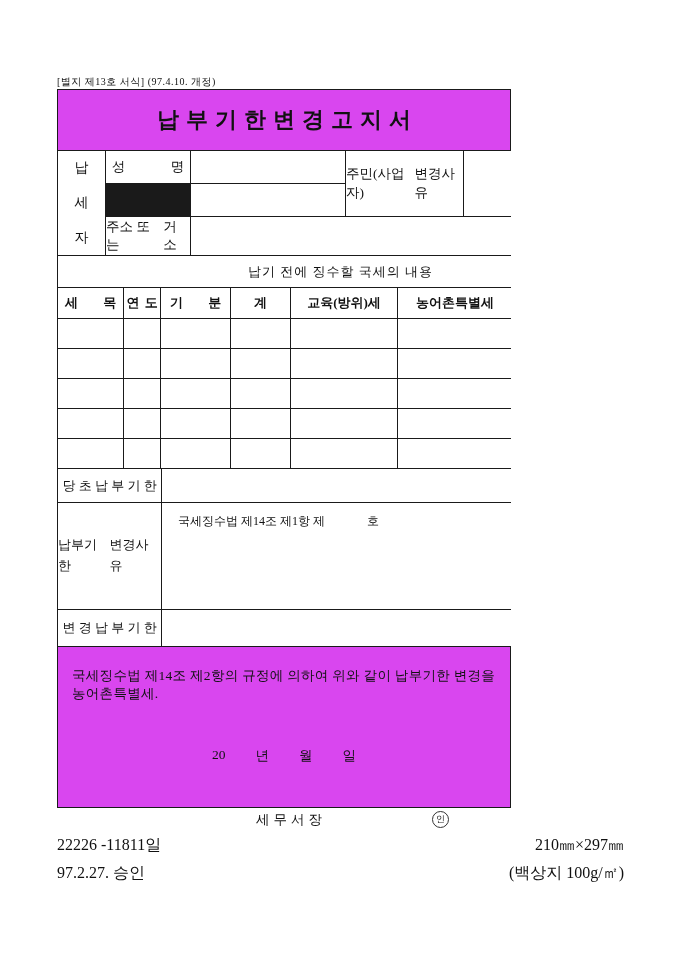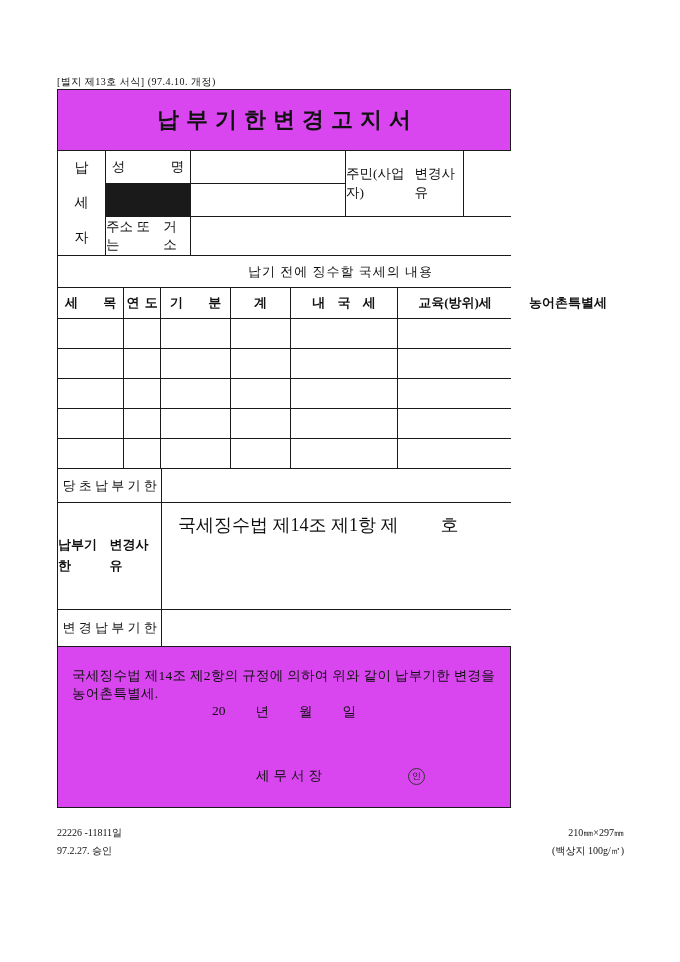--- a/index.html
+++ b/index.html
@@ -98,68 +98,70 @@
   
   .dl-grid {
     grid-template-columns: 103px 461px;
     grid-template-rows: 33px 106px 36px;
   }
   .dl-label {
     display: flex; align-items: center; justify-content: center;
     font-size: 13px;
     text-align: left;
   }
-  .dl-label.two-line { line-height: 1.6; font-weight: bold; }
+  .dl-label.two-line { line-height: 1.6; }
   .reason-value {
     padding: 10px 0 0 16px;
-    font-size: 18px;
+    font-size: 12px;
   }
   .reason-gap { display: inline-block; width: 42px; }
 
   
   .bottom-area {
     border-top: 1px solid #1a1a1a;
     height: 161px;
     padding-top: 20px;
   }
   .notice-text {
     padding-left: 14px;
     font-size: 13.5px;
     letter-spacing: 0.3px;
   }
   .date-line {
+    margin-top: 44px;
     display: flex;
     justify-content: center;
     gap: 30px;
     font-size: 13.5px;
   }
   .signer-line {
     margin-top: 46px;
     display: flex;
-    align-items: center;
+    align-items: flex-start;
     margin-left: 198px;
+    gap: 24px;
   }
   .signer-name { font-size: 13.5px; letter-spacing: 4px; }
   .seal {
     margin-left: 82px;
     width: 17px; height: 17px;
     border: 1px solid #333333;
     border-radius: 50%;
     display: flex; align-items: center; justify-content: center;
     font-size: 9px;
     color: #222222;
   }
 
   
   .footer {
     width: 567px;
-    margin-top: 16px;
+    margin-top: 23px;
     display: flex;
     justify-content: space-between;
-    font-size: 10px;
+    font-size: 16px;
     line-height: 1.75;
   }
   .footer-right { text-align: right; }
 </style>
 </head>
 <body>
 
 <div class="page">
 
   <div class="form-ref">[별지 제13호 서식] (97.4.10. 개정)</div>
@@ -190,21 +192,20 @@
       </div>
       <div class="cell c-regno-val"></div>
     </div>
 
     <div class="grid tax-grid" id="tax-grid">
       <div class="cell section-title-cell">납기 전에 징수할 국세의 내용</div>
       <div class="cell tax-head ws-wide">세 목</div>
       <div class="cell tax-head ws-small">연 도</div>
       <div class="cell tax-head ws-wide">기 분</div>
       <div class="cell tax-head">계</div>
-      <div class="cell tax-head ws-medium">내 국 세</div>
       <div class="cell tax-head">교육(방위)세</div>
       <div class="cell tax-head">농어촌특별세</div>
 
     <div class="cell"></div>
         <div class="cell"></div>
         <div class="cell"></div>
         <div class="cell"></div>
         <div class="cell"></div>
         <div class="cell"></div>
         <div class="cell"></div>

